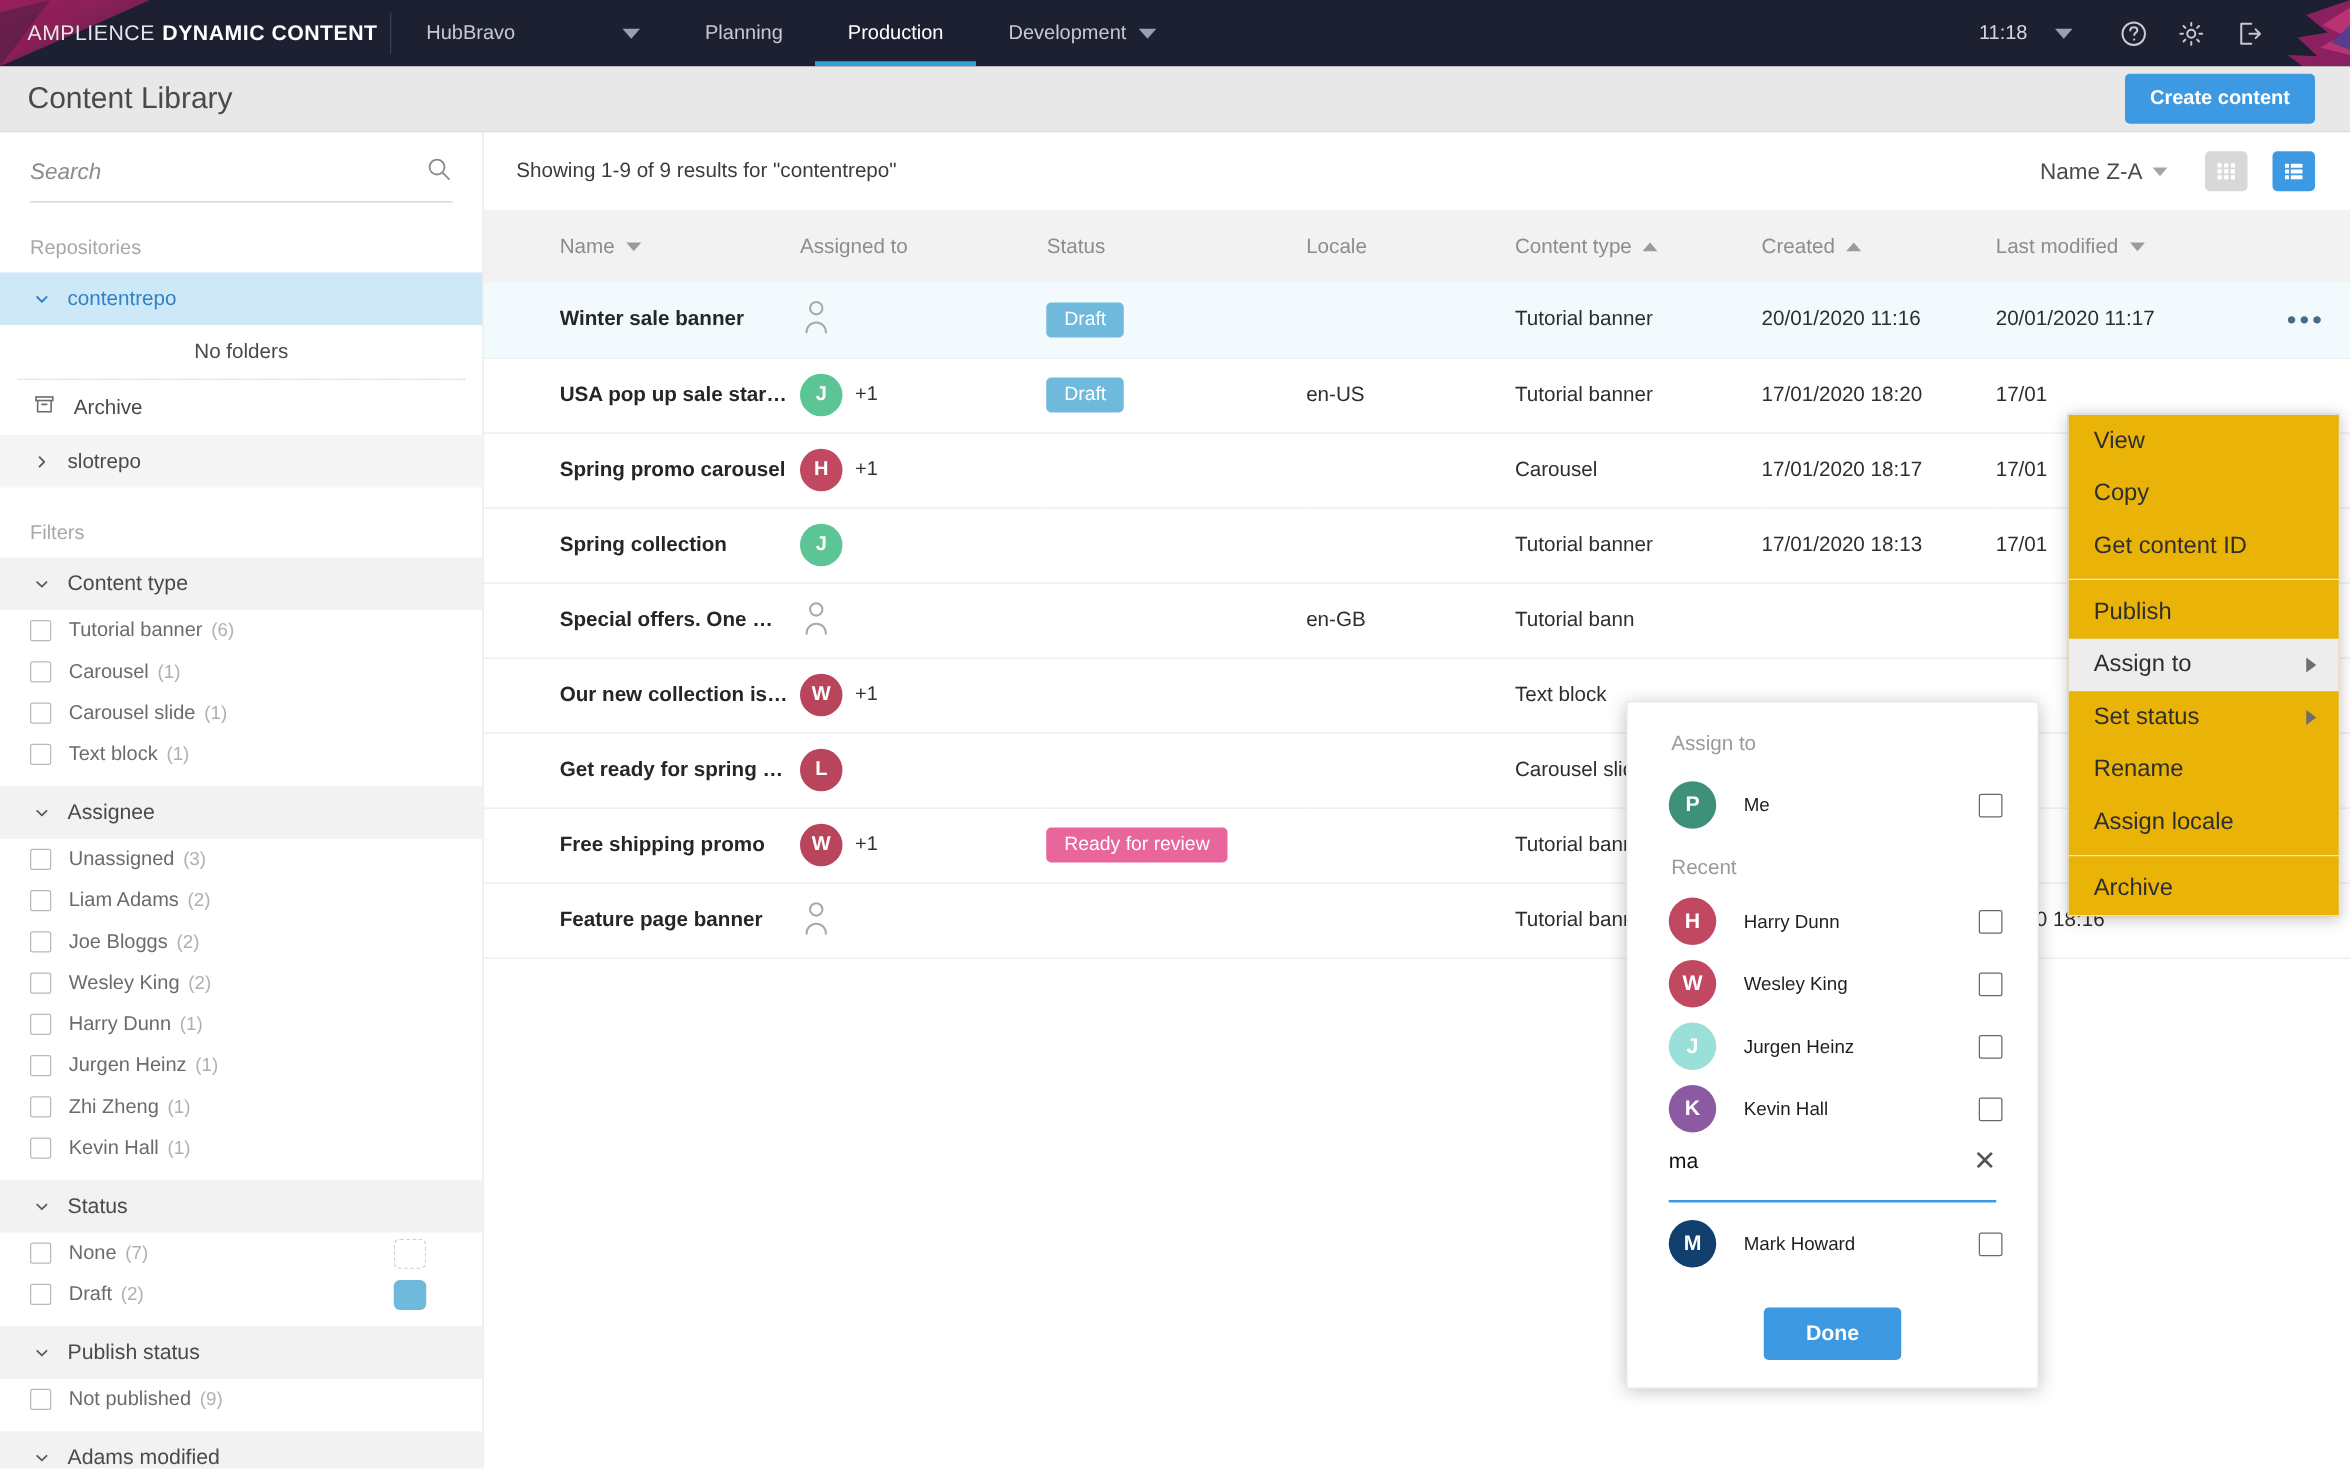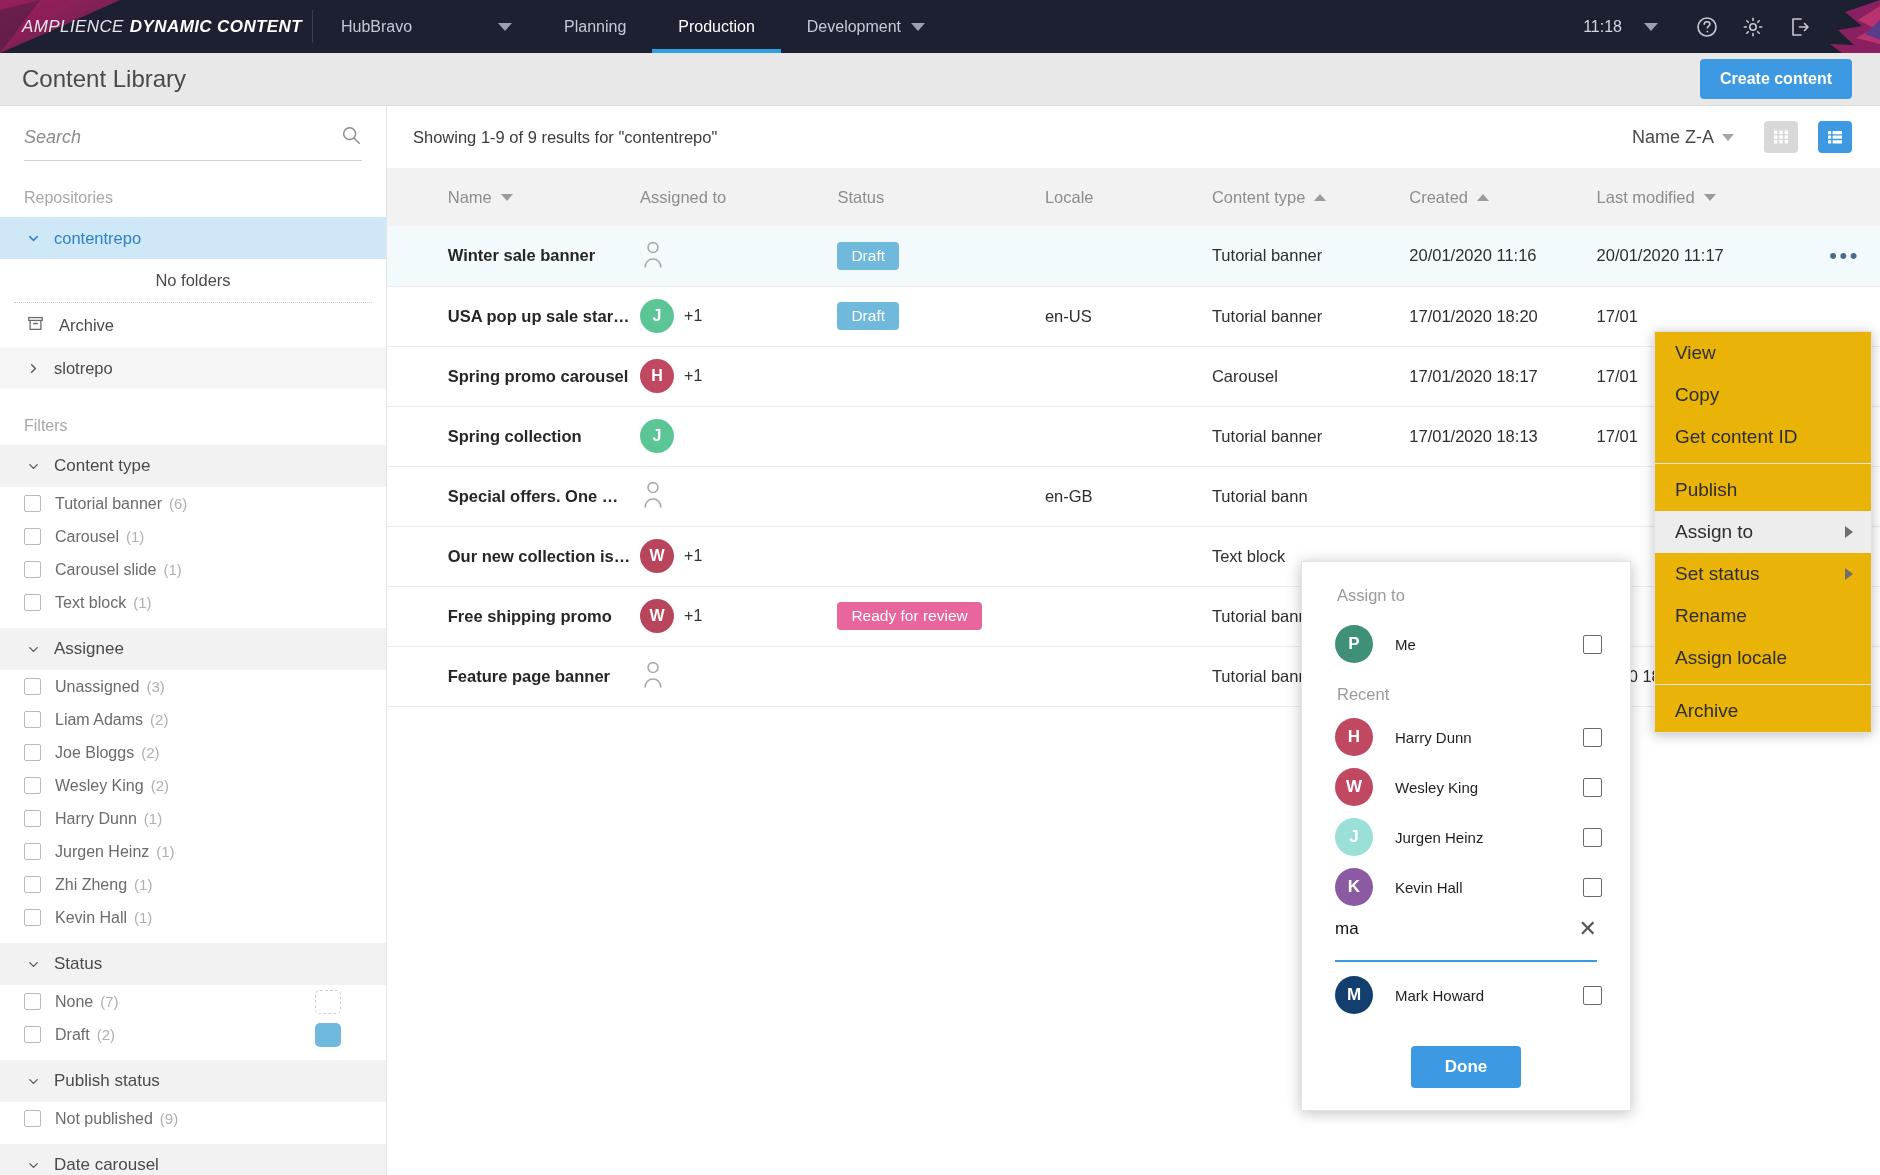--- a/index.html
+++ b/index.html
@@ -15,21 +15,20 @@
     position: relative; overflow: hidden; color: #e8e9ee;
   }
   .brand-swoosh {
     position: absolute; left: 0; top: 0; width: 300px; height: 53px;
     pointer-events: none;
   }
   .brand {
     width: 312px; display: flex; align-items: center; padding-left: 22px;
     font-size: 17px; letter-spacing: .4px; position: relative; z-index: 2;
     color: #fff;
-    font-style: italic;
   }
   .brand .light { font-weight: 300; color: #e6e6ea; }
   .brand .bold { font-weight: 700; color: #ffffff; margin-left: 6px; }
   .nav-divider { width: 1px; background: #3a3f52; margin: 10px 0; }
   .nav-item {
     display: flex; align-items: center; padding: 0 26px; font-size: 16px;
     color: #c6c9d4; cursor: pointer; position: relative; z-index: 2;
     font-weight: 400;
   }
   .nav-item.hub { min-width: 225px; justify-content: space-between; padding-left: 28px;}
@@ -446,21 +445,21 @@
       <span>Not published</span>
       <span class="cnt">(9)</span>
     </div>
 
     <div class="filter-head" style="margin-top:9px;">
       <span class="chev">
         <svg width="15" height="15" viewBox="0 0 24 24" fill="none" stroke="#5a5a5a" stroke-width="2.2">
             <path d="M6 9l6 6 6-6" stroke-linecap="round" stroke-linejoin="round"></path>
           </svg>
       </span>
-      <span>Date carousel</span>
+      <span>Adams modified</span>
     </div>
   </div>
 
   <div class="main">
 
     <div class="result-bar">
       <div class="result-text">Showing 1-9 of 9 results for "contentrepo"</div>
       <div class="sort-wrap">
         <div style="display:flex;align-items:center;cursor:pointer;margin-right:10px;">
           <span class="sort-label">Name Z-A</span>
@@ -644,20 +643,35 @@
             </td>
             <td></td>
             <td></td>
             <td>Text block</td>
             <td></td>
             <td></td>
             <td></td>
           </tr>
           <tr>
             <td></td>
+            <td class="cname">Get ready for spring …</td>
+            <td>
+              <div class="assign-cell">
+                <span class="avatar" style="background:#b9455c">L</span>
+              </div>
+            </td>
+            <td></td>
+            <td></td>
+            <td>Carousel slid</td>
+            <td></td>
+            <td></td>
+            <td></td>
+          </tr>
+          <tr>
+            <td></td>
             <td class="cname">Free shipping promo</td>
             <td>
               <div class="assign-cell">
                 <span class="avatar" style="background:#b9455c">W</span>
                 <span class="plus1">+1</span>
               </div>
             </td>
             <td><span class="badge review">Ready for review</span></td>
             <td></td>
             <td>Tutorial bann</td>

